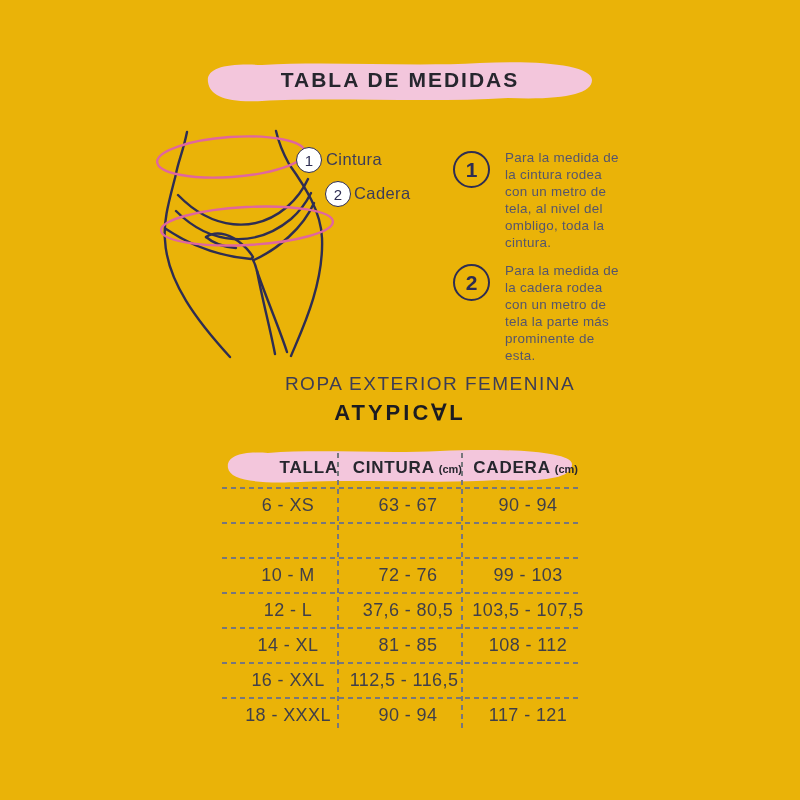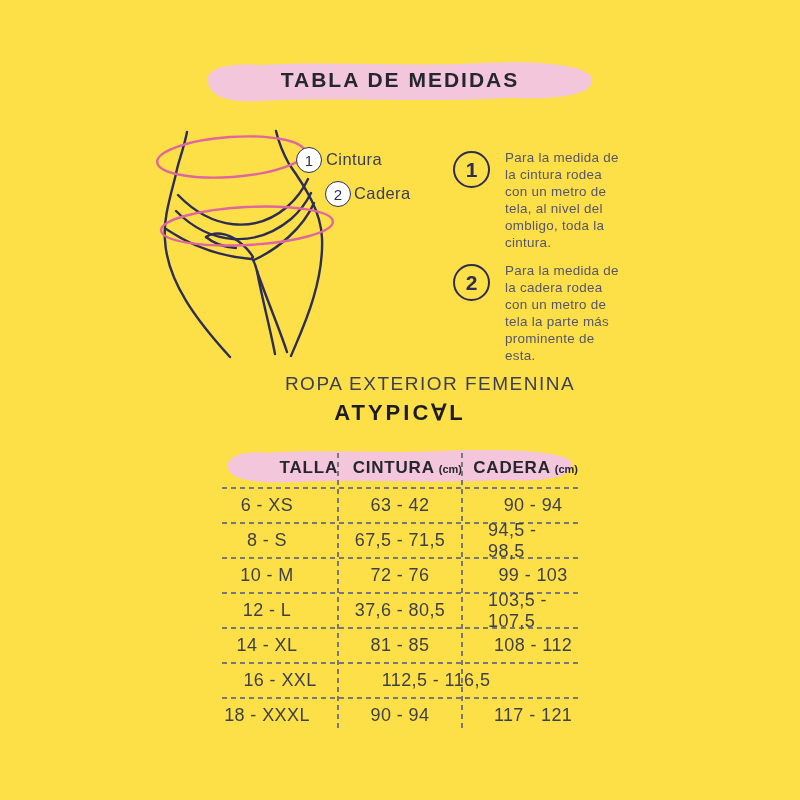--- a/index.html
+++ b/index.html
@@ -1,16 +1,16 @@
 <!DOCTYPE html>
 <html><head>
 <meta charset="utf-8">
 <style>
   html,body{margin:0;padding:0;background:#ffffff;}
-  .canvas{position:relative;width:800px;height:800px;background:#fde047;overflow:hidden;
+  .canvas{position:relative;width:800px;height:800px;background:#eab308;overflow:hidden;
           font-family:"Liberation Sans", sans-serif;}
   .abs{position:absolute;}
   svg{display:block;}
 
   
   .page-title{left:0;top:68px;width:800px;text-align:center;
               font-size:21px;font-weight:bold;letter-spacing:2px;color:#26262e;}
 
   
   .mini-badge{width:24px;height:24px;border:1.6px solid #2e2d52;border-radius:50%;
@@ -33,21 +33,21 @@
               font-size:22px;font-weight:bold;color:#1c1c22;letter-spacing:3px;}
 
   
   .size-table{left:222px;top:450px;width:356px;height:288px;}
   .t-head{left:0;top:0;width:356px;height:36px;display:flex;align-items:center;}
   .t-col{display:flex;align-items:baseline;justify-content:flex-end;
          font-weight:bold;color:#26262e;}
   .t-col .main{font-size:17px;letter-spacing:.8px;}
   .t-col .unit{font-size:11px;margin-left:4px;letter-spacing:0;}
   .c1{width:116px;} .c2{width:124px;} .c3{width:116px;}
-  .t-row{left:0;width:356px;height:35px;display:flex;gap:40px;}
+  .t-row{left:8px;width:356px;height:35px;display:flex;}
   .t-cell{display:flex;align-items:center;justify-content:center;
           font-size:18px;color:#3f3f4a;letter-spacing:.4px;}
   .hd{left:0;width:356px;height:2px;
       background:repeating-linear-gradient(90deg,#77777c 0 5px,transparent 5px 9px);}
   .vd{top:3px;width:2px;height:279px;
       background:repeating-linear-gradient(180deg,#77777c 0 5px,transparent 5px 9px);}
 </style>
 </head>
 <body>
 
@@ -137,27 +137,22 @@
     <div class="abs hd" style="top:37px;"></div>
     <div class="abs hd" style="top:72px;"></div>
     <div class="abs hd" style="top:107px;"></div>
     <div class="abs hd" style="top:142px;"></div>
     <div class="abs hd" style="top:177px;"></div>
     <div class="abs hd" style="top:212px;"></div>
     <div class="abs hd" style="top:247px;"></div>
 
     <div class="abs t-row" style="top:38px;">
       <div class="t-cell c1">6 - XS</div>
-      <div class="t-cell c2">63 - 42</div>
+      <div class="t-cell c2">63 - 67</div>
       <div class="t-cell c3">90 - 94</div>
-    </div>
-    <div class="abs t-row" style="top:73px;">
-      <div class="t-cell c1">8 - S</div>
-      <div class="t-cell c2">67,5 - 71,5</div>
-      <div class="t-cell c3">94,5 - 98,5</div>
     </div>
     <div class="abs t-row" style="top:108px;justify-content:center;">
       <div class="t-cell c1">10 - M</div>
       <div class="t-cell c2">72 - 76</div>
       <div class="t-cell c3">99 - 103</div>
     </div>
     <div class="abs t-row" style="top:143px;">
       <div class="t-cell c1">12 - L</div>
       <div class="t-cell c2">37,6 - 80,5</div>
       <div class="t-cell c3">103,5 - 107,5</div>

